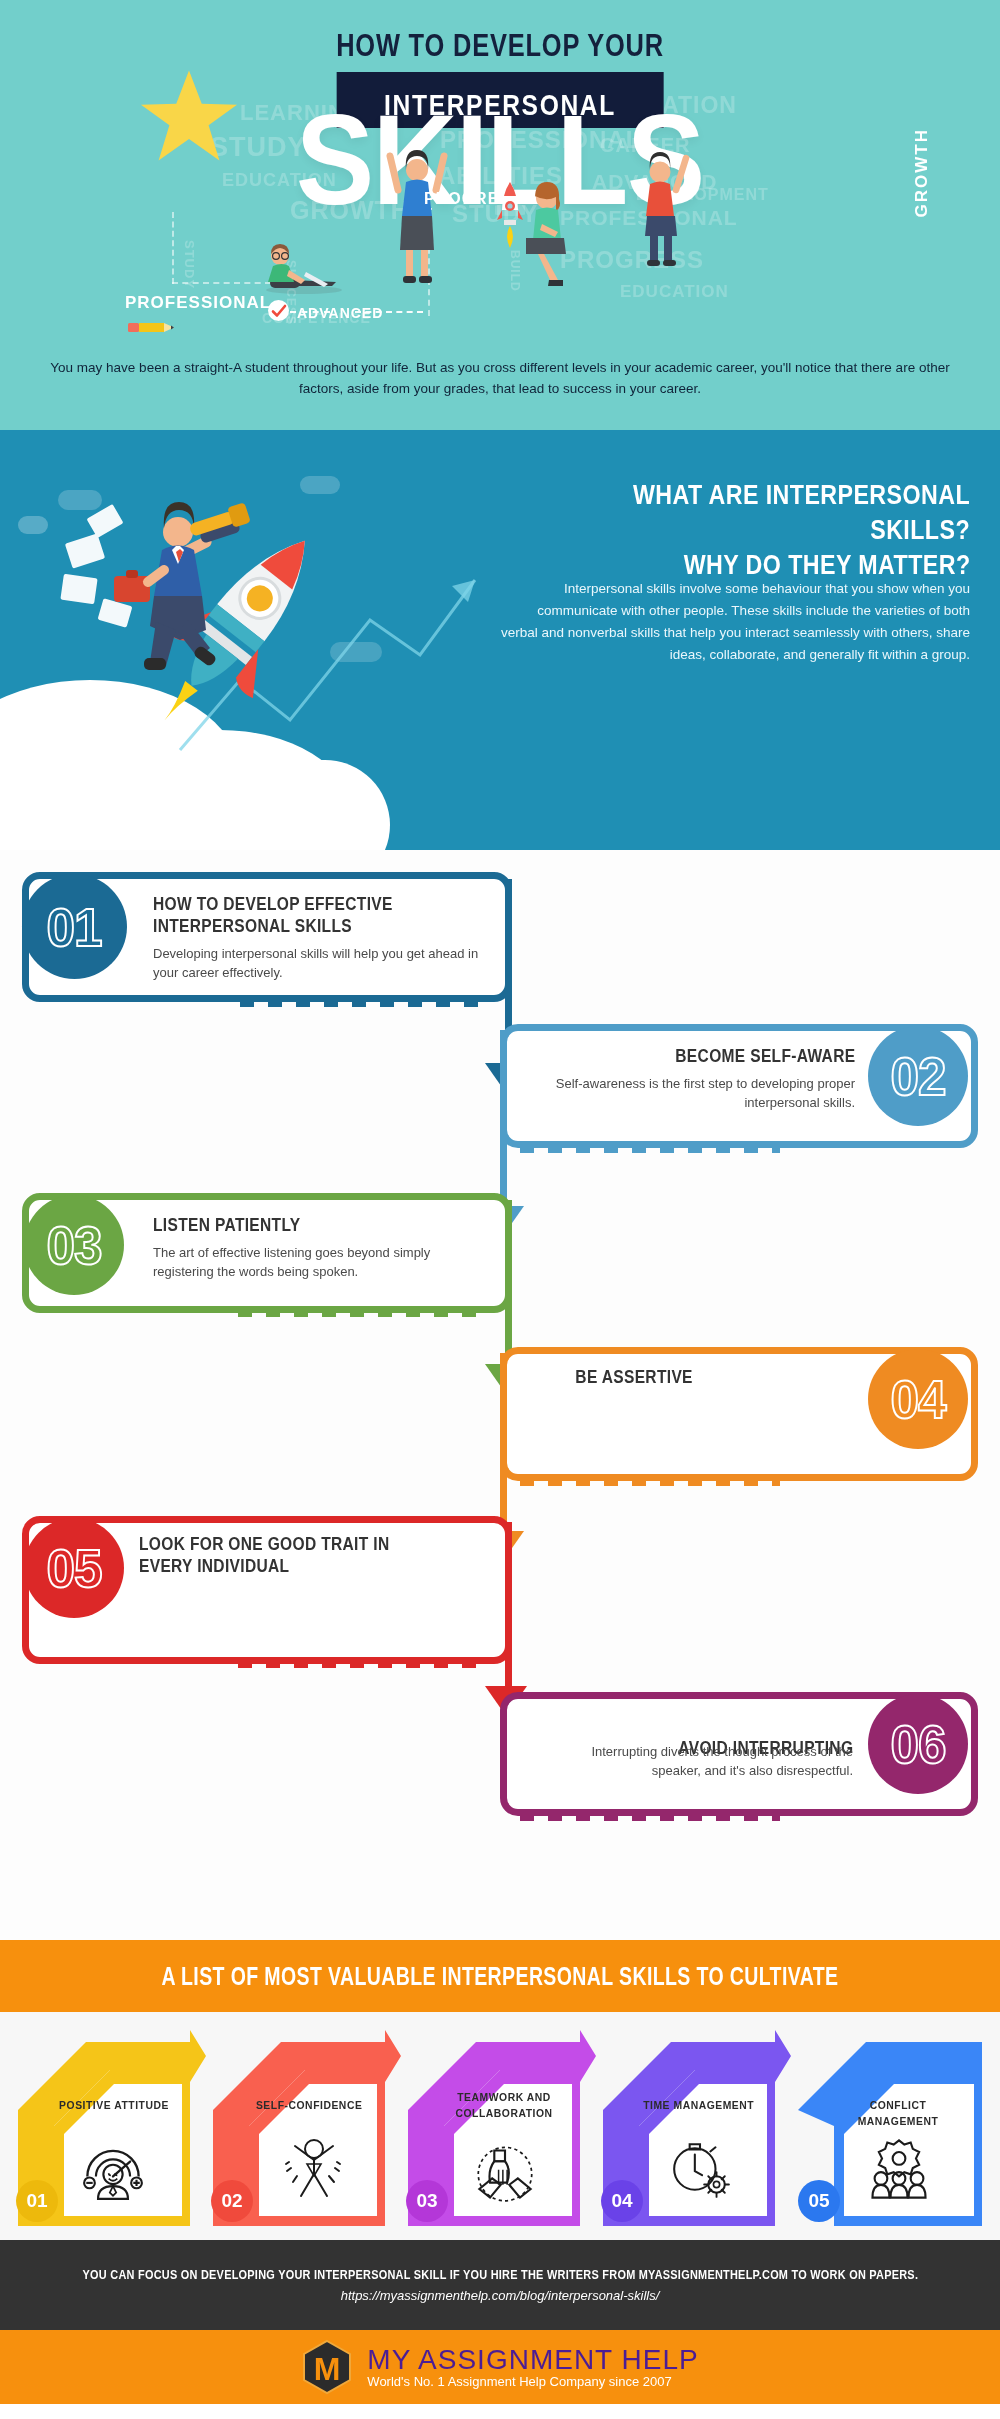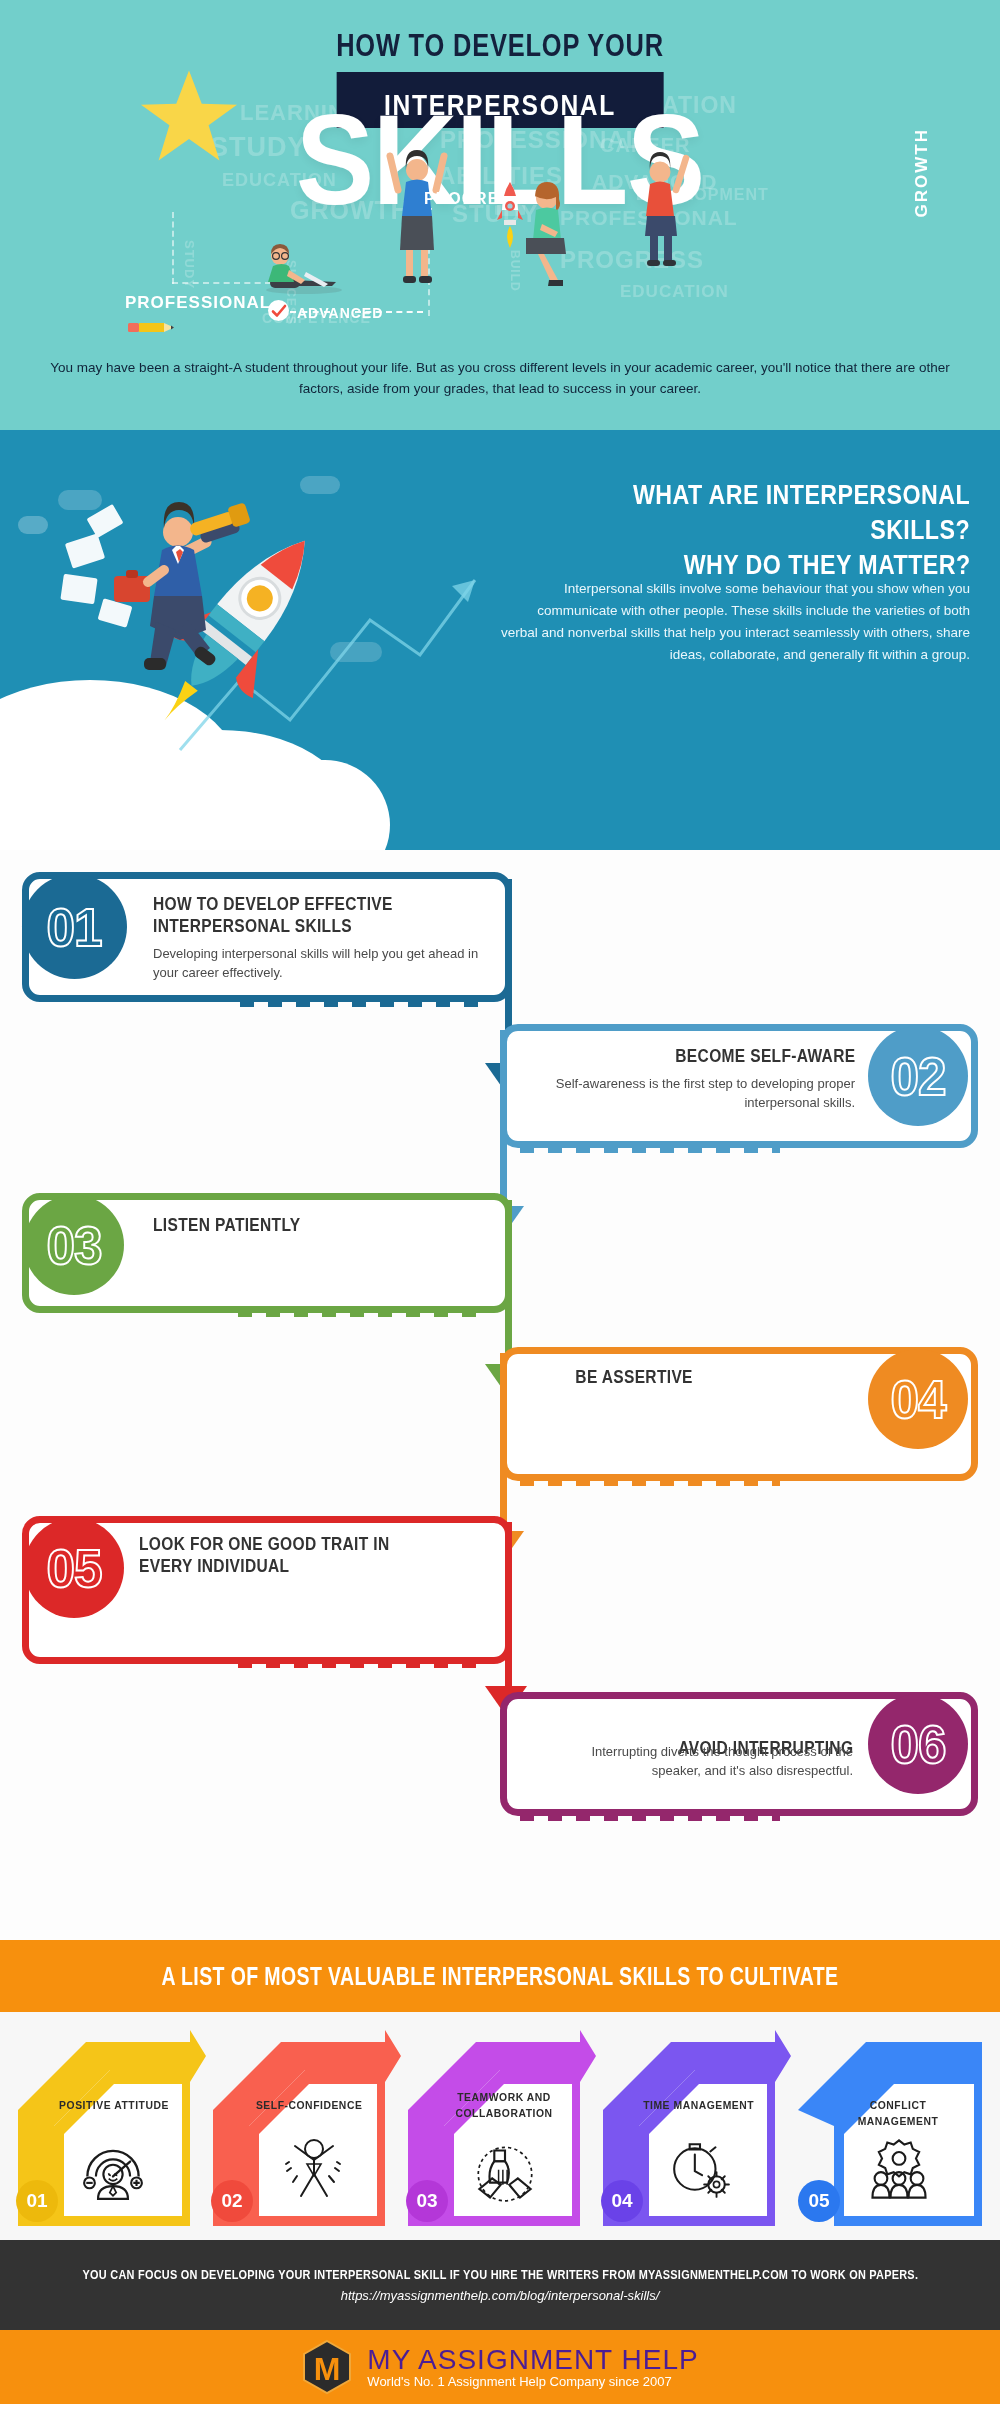--- a/index.html
+++ b/index.html
@@ -378,20 +378,21 @@
   </div>
   <div class="step-num" style="left:868px;top:176px;width:100px;height:100px;background:#4f9dc8;">
       <span>02</span>
     </div>
   <div class="conn-line" style="left:500px;top:180px;width:7px;height:180px;background:#4f9dc8;"></div>
   <div class="arrow-dn" style="left:482px;top:356px;border-top:30px solid #4f9dc8;"></div>
   <div class="conn-dots" style="left:520px;top:296px;width:260px;background:repeating-linear-gradient(90deg,#4f9dc8 0 14px,transparent 14px 28px);"></div>
 
   <div class="step" style="left:22px;top:343px;width:490px;height:120px;border-color:#6ba644;">
     <div class="step-head" style="left:124px;top:14px;width:320px;transform-origin:left;"><span>LISTEN PATIENTLY</span></div>
+    <div class="step-body" style="left:124px;top:44px;width:320px;">The art of effective listening goes beyond simply registering the words being spoken.</div>
   </div>
   <div class="step-num" style="left:24px;top:345px;width:100px;height:100px;background:#6ba644;">
       <span>03</span>
     </div>
   <div class="conn-line" style="left:505px;top:350px;width:7px;height:168px;background:#6ba644;"></div>
   <div class="arrow-dn" style="left:485px;top:514px;border-top:30px solid #6ba644;"></div>
   <div class="conn-dots" style="left:238px;top:460px;width:250px;background:repeating-linear-gradient(90deg,#6ba644 0 14px,transparent 14px 28px);"></div>
 
   <div class="step" style="left:500px;top:497px;width:478px;height:134px;border-color:#ef8b22;">
     <div class="step-head" style="right:118px;top:12px;width:300px;"><span style="transform-origin:right;">BE ASSERTIVE</span></div>

